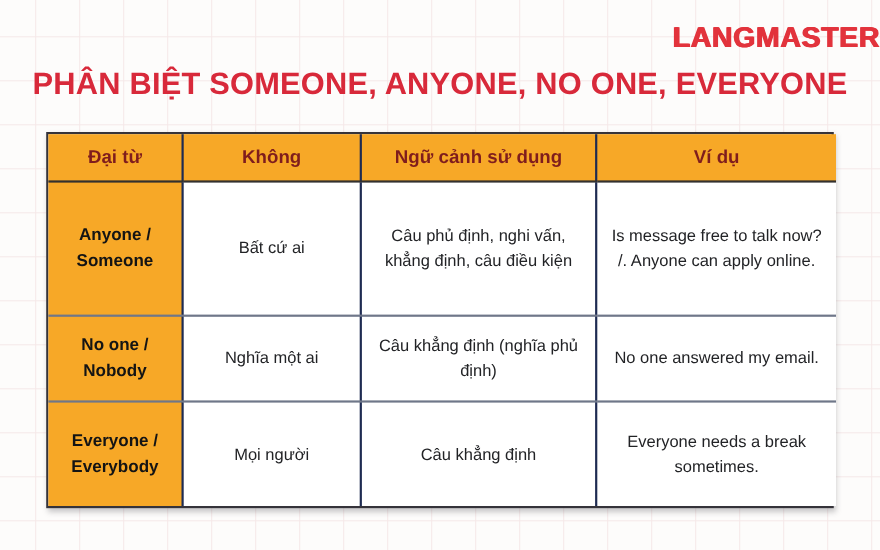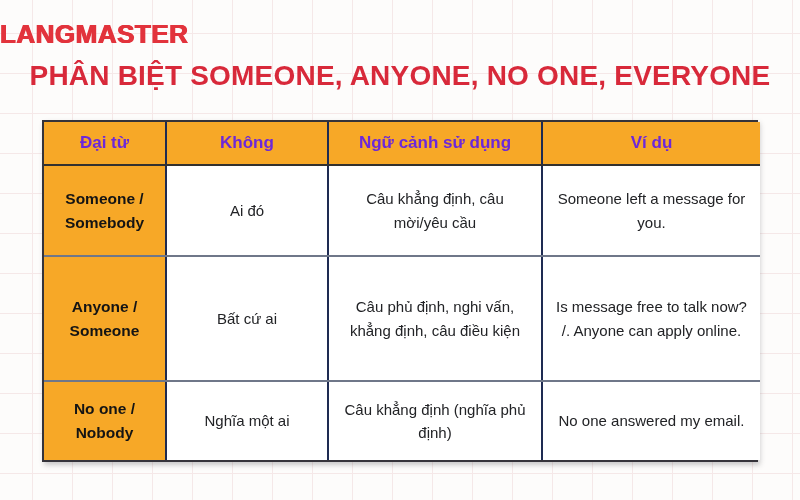--- a/index.html
+++ b/index.html
@@ -17,21 +17,21 @@
       linear-gradient(#f5e8e8 1px, transparent 1px),
       linear-gradient(90deg, #f5e8e8 1px, transparent 1px);
     background-size: 40px 40px;
     background-position: -8px -7px;
   }
   .logo {
     position: absolute;
     top: 19px;
     left: 0;
     width: 100%;
-    text-align: left;
+    text-align: right;
     font-size: 26px;
     font-weight: 800;
     letter-spacing: 0.5px;
     color: #e2333c;
     text-shadow: 0.6px 0 0 #e2333c, -0.6px 0 0 #e2333c;
   }
   .title {
     position: absolute;
     top: 60px;
     left: 0;
@@ -72,21 +72,21 @@
   
   .main-table tbody tr:not(:last-child) td {
     border-bottom: 2px solid #6f7789;
   }
   
   .main-table thead th {
     border-bottom: 2px solid #33312f;
   }
   .main-table thead th {
     background: #f7a827;
-    color: #6d28d9;
+    color: #7f1d1d;
     font-size: 17px;
     font-weight: 700;
   }
   .main-table td.pronoun-cell {
     background: #f7a827;
     color: #141414;
     font-size: 15.5px;
     font-weight: 700;
     line-height: 1.55;
   }
@@ -117,44 +117,44 @@
       </colgroup>
       <thead>
         <tr style="height:43px">
           <th>Đại từ</th>
           <th>Không</th>
           <th>Ngữ cảnh sử dụng</th>
           <th>Ví dụ</th>
         </tr>
       </thead>
       <tbody>
-        <tr style="height:66px">
-          <td class="pronoun-cell">
-            <span class="pronoun-line">Someone /</span>
-            <span class="pronoun-line">Somebody</span>
-          </td>
-          <td class="body-cell">Ai đó</td>
-          <td class="body-cell">Câu khẳng định, câu mời/yêu cầu</td>
-          <td class="body-cell">Someone left a message for you.</td>
-        </tr>
         <tr style="height:90px">
           <td class="pronoun-cell">
             <span class="pronoun-line">Anyone /</span>
             <span class="pronoun-line">Someone</span>
           </td>
           <td class="body-cell">Bất cứ ai</td>
           <td class="body-cell">Câu phủ định, nghi vấn, khẳng định, câu điều kiện</td>
           <td class="body-cell">Is message free to talk now? /. Anyone can apply online.</td>
         </tr>
         <tr style="height:46px">
           <td class="pronoun-cell">
             <span class="pronoun-line">No one /</span>
             <span class="pronoun-line">Nobody</span>
           </td>
           <td class="body-cell">Nghĩa một ai</td>
           <td class="body-cell">Câu khẳng định (nghĩa phủ định)</td>
           <td class="body-cell">No one answered my email.</td>
         </tr>
+        <tr style="height:70px">
+          <td class="pronoun-cell">
+            <span class="pronoun-line">Everyone /</span>
+            <span class="pronoun-line">Everybody</span>
+          </td>
+          <td class="body-cell">Mọi người</td>
+          <td class="body-cell">Câu khẳng định</td>
+          <td class="body-cell">Everyone needs a break sometimes.</td>
+        </tr>
       </tbody>
     </table>
   </div>
 
 </div>
 
 </body></html>

